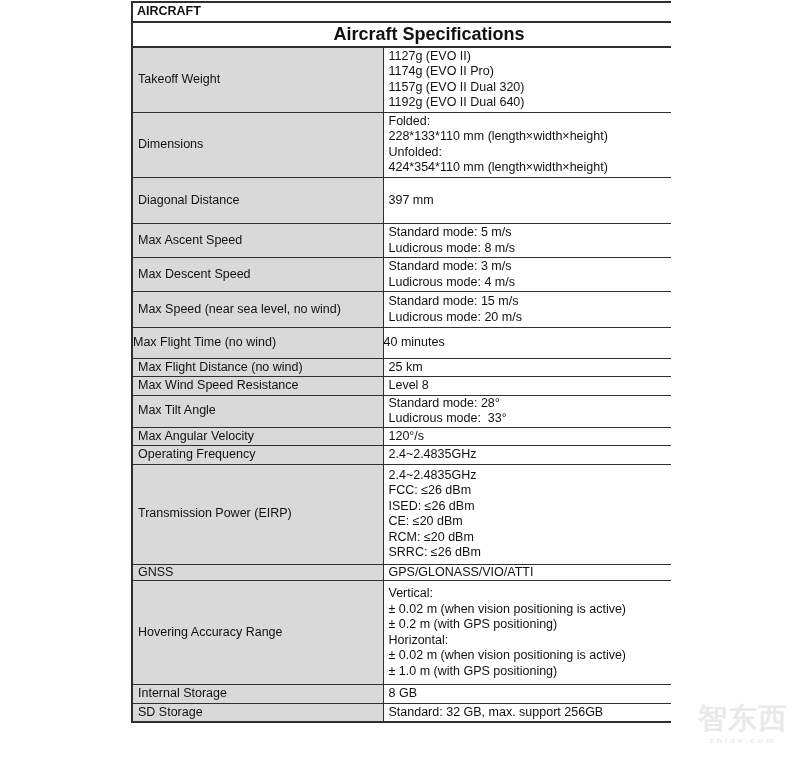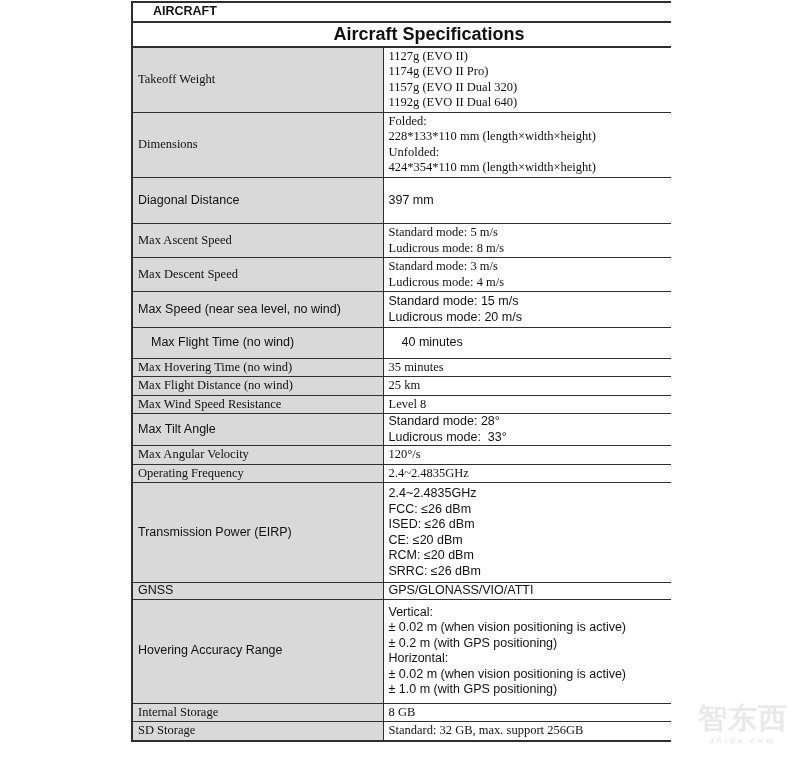--- a/index.html
+++ b/index.html
@@ -27,37 +27,37 @@
   col.c2{width:288px;}
   th,td{
     border:1px solid var(--border);
     font-size:12.5px;line-height:15.5px;
     vertical-align:middle;
     overflow:hidden;white-space:nowrap;
   }
   th.section{
     border-right:0;border-bottom:2px solid var(--border);
     text-align:left;font-weight:bold;font-size:12.5px;
-    padding:1px 20px;background:#fff;
+    padding:1px 4px;background:#fff;
   }
   th.title{
     border-right:0;border-bottom:2px solid var(--border);
     text-align:center;text-indent:54px;
     font-weight:bold;font-size:18px;line-height:21px;
     padding:1px 0;background:#fff;
   }
   td.lbl{background:var(--label-bg);}
   td.val{background:#ffffff;border-right:0;}
   .p0{padding:0 5px;}
-  .p1{padding:1px 5px;font-family:Liberation Serif, serif;}
+  .p1{padding:1px 5px;}
   .p2{padding:2px 5px;}
   .p3{padding:3px 5px;}
   .p5{padding:5px 5px;margin-left:44px;}
   .p6{padding:6px 5px;}
-  .p7{padding:7px 18px;}
+  .p7{padding:7px 0;}
   .p9{padding:15px 5px;}
   .line{white-space:nowrap;}
   .watermark{
     position:absolute;left:688px;top:702px;width:110px;
     text-align:center;pointer-events:none;user-select:none;
   }
   .wm-logo{
     font-size:29px;font-weight:bold;line-height:32px;
     color:var(--wm);letter-spacing:1px;
   }
@@ -130,26 +130,20 @@
             <div class="line">Ludicrous mode: 20 m/s</div>
           </td>
         </tr>
         <tr>
           <td class="lbl p7">Max Flight Time (no wind)</td>
           <td class="val p7">
             <div class="line">40 minutes</div>
           </td>
         </tr>
         <tr>
-          <td class="lbl p1">Max Hovering Time (no wind)</td>
-          <td class="val p1">
-            <div class="line">35 minutes</div>
-          </td>
-        </tr>
-        <tr>
           <td class="lbl p1">Max Flight Distance (no wind)</td>
           <td class="val p1">
             <div class="line">25 km</div>
           </td>
         </tr>
         <tr>
           <td class="lbl p1">Max Wind Speed Resistance</td>
           <td class="val p1">
             <div class="line">Level 8</div>
           </td>

